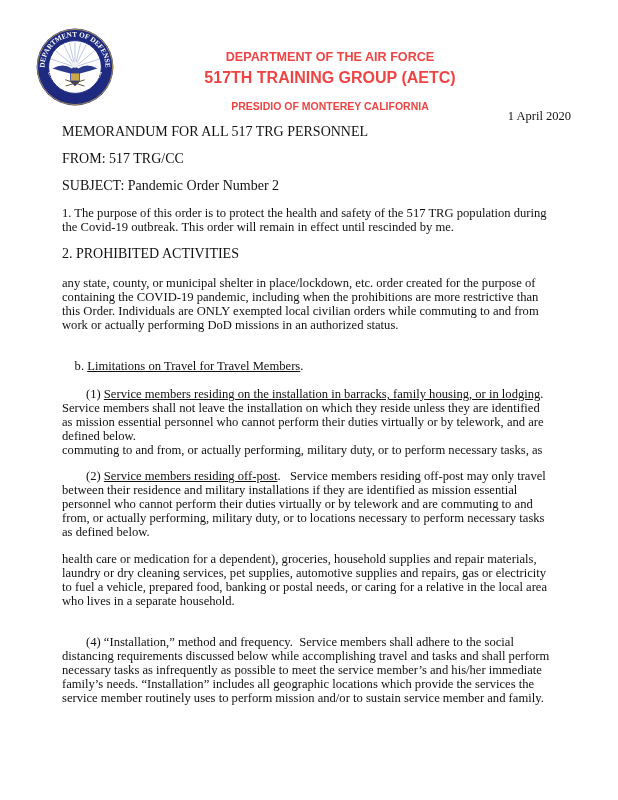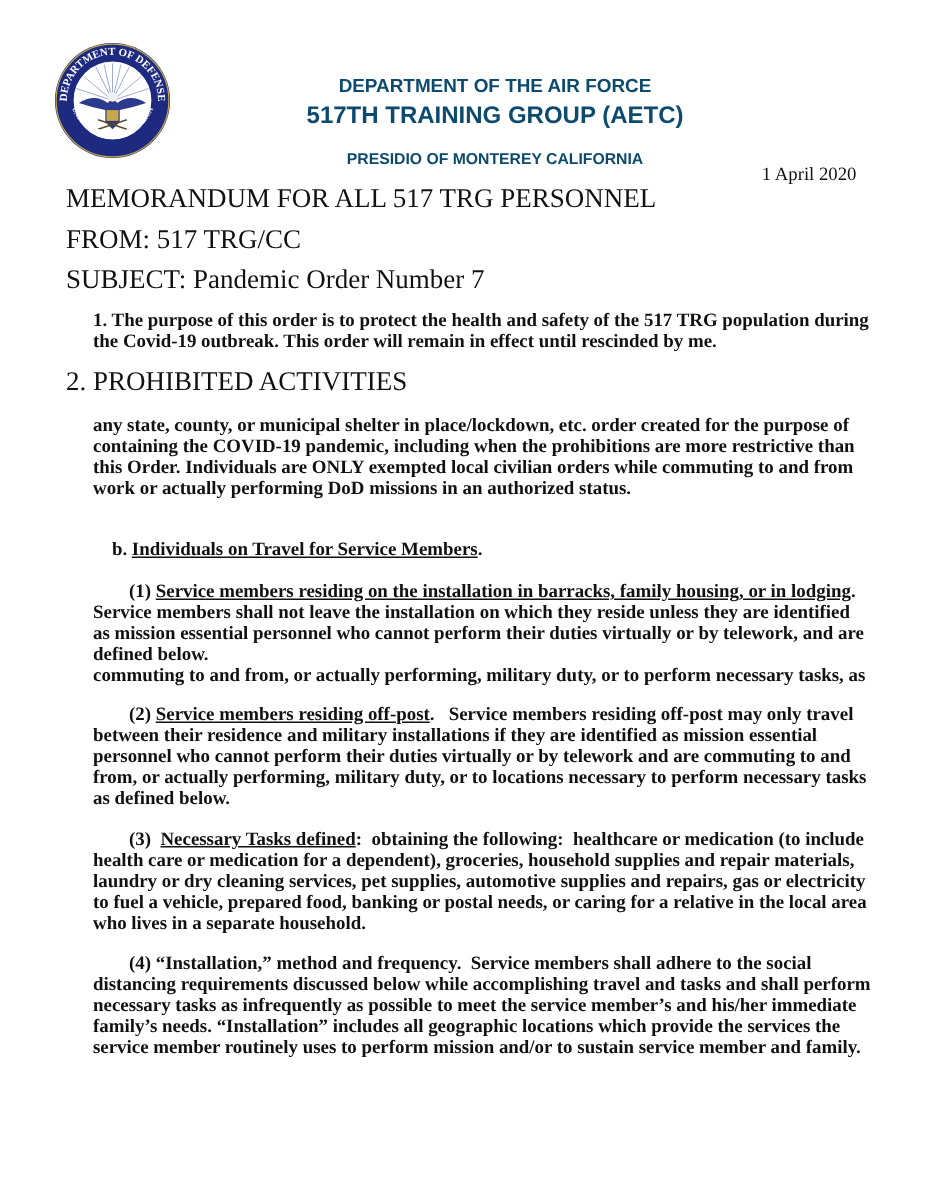--- a/index.html
+++ b/index.html
@@ -1,27 +1,27 @@
 <!DOCTYPE html>
 <html><head>
 <meta charset="utf-8">
 <style>
   html, body { margin:0; padding:0; background:#ffffff; }
   body { width:618px; height:800px; position:relative; overflow:hidden;
          font-family:"Liberation Serif", "DejaVu Serif", serif; color:#111; }
   .seal { position:absolute; left:35px; top:27px; width:80px; height:80px; }
   .letterhead { position:absolute; left:180px; width:300px; text-align:center;
-                font-family:"Liberation Sans", "DejaVu Sans", sans-serif; font-weight:bold; color:#0c4a6e; }
+                font-family:"Liberation Sans", "DejaVu Sans", sans-serif; font-weight:bold; color:#ef4444; }
   .lh1 { top:50px; font-size:12.6px; }
   .lh2 { top:69px; font-size:16px; }
   .lh3 { top:100px; font-size:10.5px; }
   .date { position:absolute; right:47px; top:109px; font-size:12.5px;margin-left:40px; }
-  .line { position:absolute; left:44px; font-size:18px; line-height:14px; white-space:nowrap; }
+  .line { position:absolute; left:62px; font-size:14px; line-height:14px; white-space:nowrap; }
   .block { position:absolute; left:62px; width:520px; font-size:12.6px; line-height:14px; }
-  .block p { margin:0; white-space:nowrap;font-weight:bold; }
+  .block p { margin:0; white-space:nowrap; }
   u { text-decoration:underline; }
 </style>
 </head>
 <body>
 
 <svg class="seal" viewBox="0 0 100 100">
   <circle cx="50" cy="50" r="48" fill="#1d2a80"></circle>
   <circle cx="50" cy="50" r="47" fill="none" stroke="#c9a84a" stroke-width="1"></circle>
   <circle cx="50" cy="50" r="33" fill="#ffffff"></circle>
   <circle cx="50" cy="50" r="33" fill="none" stroke="#1d2a80" stroke-width="1.2"></circle>
@@ -54,58 +54,57 @@
 </svg>
 
 <div class="letterhead lh1">DEPARTMENT OF THE AIR FORCE</div>
 <div class="letterhead lh2">517TH TRAINING GROUP (AETC)</div>
 <div class="letterhead lh3">PRESIDIO OF MONTEREY CALIFORNIA</div>
 
 <div class="date">1 April 2020</div>
 
 <div class="line" style="top:125px">MEMORANDUM FOR  ALL 517 TRG PERSONNEL</div>
 <div class="line" style="top:152px">FROM:  517 TRG/CC</div>
-<div class="line" style="top:179px">SUBJECT:  Pandemic Order Number 7</div>
+<div class="line" style="top:179px">SUBJECT:  Pandemic Order Number 2</div>
 
 <div class="block" style="top:206px">
   <p>1.  The purpose of this order is to protect the health and safety of the 517 TRG population during</p>
   <p>the Covid-19 outbreak.  This order will remain in effect until rescinded by me.</p>
 </div>
 
 <div class="line" style="top:247px">2.  PROHIBITED ACTIVITIES</div>
 
 <div class="block" style="top:276px">
   <p>any state, county, or municipal shelter in place/lockdown, etc. order created for the purpose of</p>
   <p>containing the COVID-19 pandemic, including when the prohibitions are more restrictive than</p>
   <p>this Order.  Individuals are ONLY exempted local civilian orders while commuting to and from</p>
   <p>work or actually performing DoD missions in an authorized status.</p>
 </div>
 
 <div class="block" style="top:359px">
-  <p><span style="white-space:pre">    b. </span><u>Individuals on Travel for Service Members</u><span>.</span></p>
+  <p><span style="white-space:pre">    b. </span><u>Limitations on Travel for Travel Members</u><span>.</span></p>
 </div>
 
 <div class="block" style="top:387px">
   <p style="padding-left:24px"><span style="white-space:pre">(1) </span><u>Service members residing on the installation in barracks, family housing, or in lodging</u><span>.</span></p>
   <p>Service members shall not leave the installation on which they reside unless they are identified</p>
   <p>as mission essential personnel who cannot perform their duties virtually or by telework, and are</p>
   <p>defined below.</p>
   <p>commuting to and from, or actually performing, military duty, or to perform necessary tasks, as</p>
 </div>
 
 <div class="block" style="top:469px">
   <p style="padding-left:24px"><span style="white-space:pre">(2) </span><u>Service members residing off-post</u><span style="white-space:pre">.   Service members residing off-post may only travel</span></p>
   <p>between their residence and military installations if they are identified as mission essential</p>
   <p>personnel who cannot perform their duties virtually or by telework and are commuting to and</p>
   <p>from, or actually performing, military duty, or to locations necessary to perform necessary tasks</p>
   <p>as defined below.</p>
 </div>
 
 <div class="block" style="top:552px">
-  <p style="padding-left:24px"><span style="white-space:pre">(3)  </span><u>Necessary Tasks defined</u><span style="white-space:pre">:  obtaining the following:  healthcare or medication (to include</span></p>
   <p>health care or medication for a dependent), groceries, household supplies and repair materials,</p>
   <p>laundry or dry cleaning services, pet supplies, automotive supplies and repairs, gas or electricity</p>
   <p>to fuel a vehicle, prepared food, banking or postal needs, or caring for a relative in the local area</p>
   <p>who lives in a separate household.</p>
 </div>
 
 <div class="block" style="top:635px">
   <p style="padding-left:24px"><span style="white-space:pre">(4) </span><span style="white-space:pre">“Installation,” method and frequency.  Service members shall adhere to the social</span></p>
   <p>distancing requirements discussed below while accomplishing travel and tasks and shall perform</p>
   <p>necessary tasks as infrequently as possible to meet the service member’s and his/her immediate</p>

